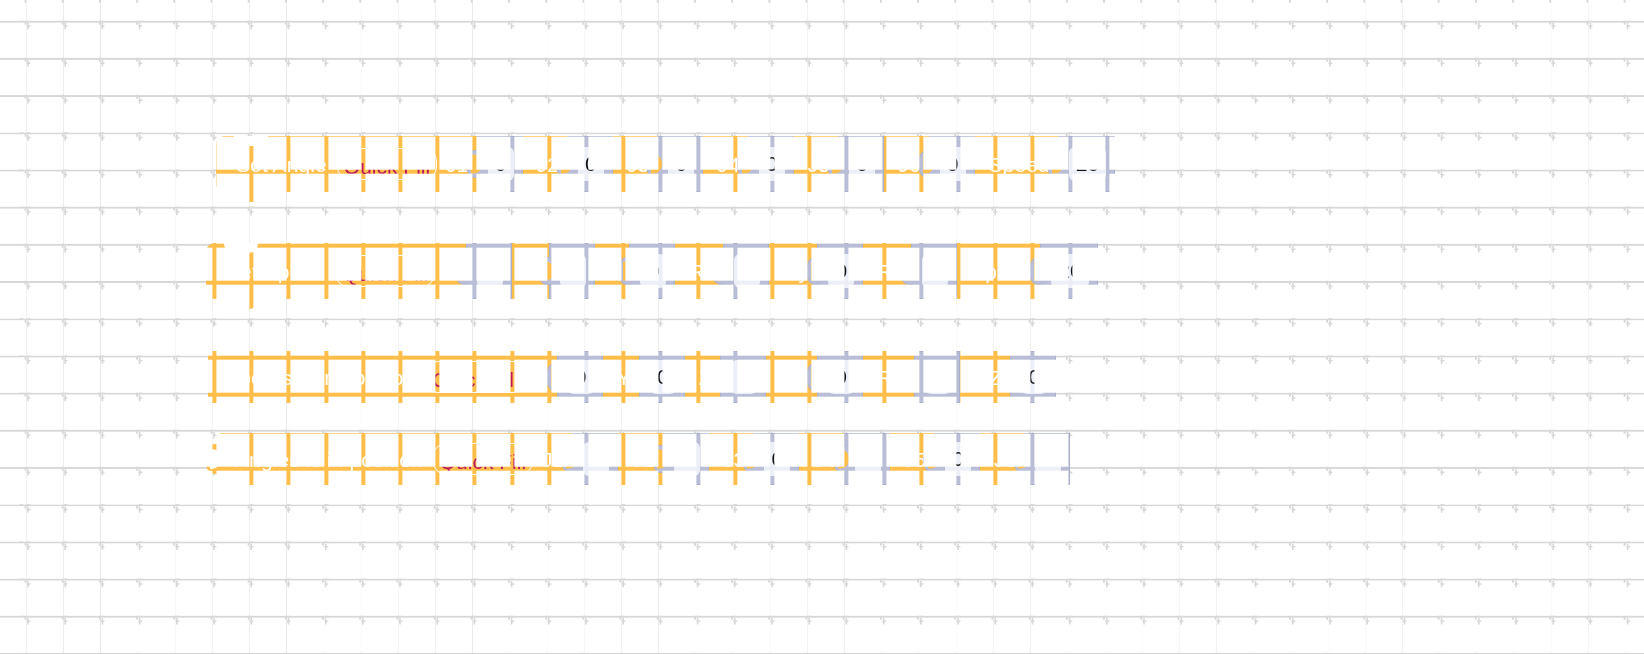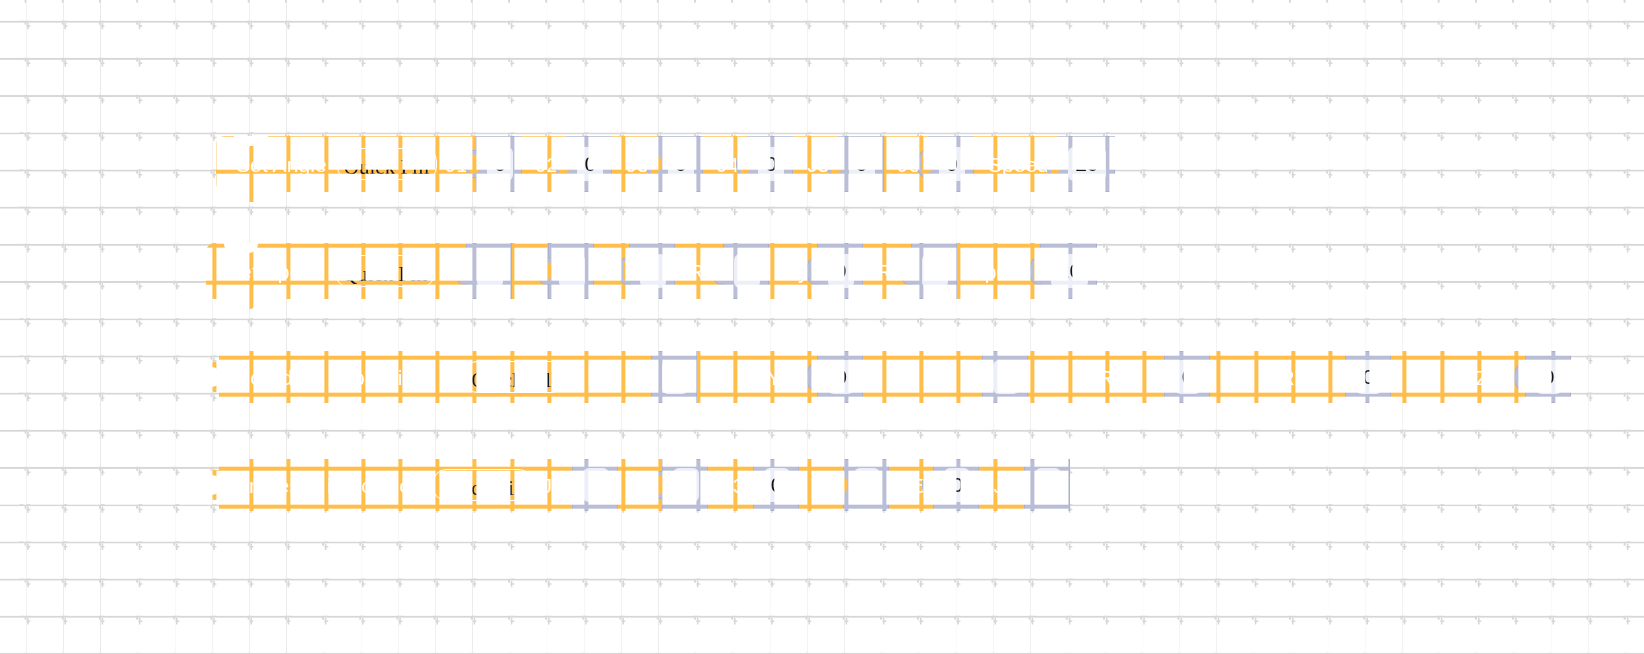--- a/index.html
+++ b/index.html
@@ -131,26 +131,25 @@
   
   .quickfill {
     display: inline-flex;
     align-items: center;
     justify-content: center;
     border: 1.6px solid #ffffff;
     border-radius: 13px;
     height: 32px;
     padding: 0 6px;
     font-size: 21px;
-    color: #0f172a;
+    color: #be185d;
     background: transparent;
     margin-right: 9px;
     overflow: visible;
     box-sizing: border-box;
-    font-family: Liberation Serif, serif;
   }
   .quickfill span {
     display: block;
     transform: translateY(3px);
     white-space: nowrap;
   }
 
   
   .numblock {
     position: relative;
@@ -307,21 +306,21 @@
           <div class="plug"></div>
           <div class="numfield">0</div>
         </div>
         <span class="gap"></span>
         <span class="block-label tight">Speed</span>
         <div class="numblock">
           <div class="plug"></div>
           <div class="numfield wide">20</div>
         </div>
       </div>
-      <div class="block output" style="left: 219px; top: 351px; gap: 28px;">
+      <div class="block output" style="left: 208px; top: 351px;">
         <div class="plug-left"></div>
         <span class="block-label">Coords is in position</span>
         <div class="quickfill">
           <span>Quick Fill</span>
         </div>
         <span class="block-label tight">X</span>
         <div class="numblock">
           <div class="plug"></div>
           <div class="numfield">0</div>
         </div>
@@ -349,21 +348,21 @@
           <div class="plug"></div>
           <div class="numfield">0</div>
         </div>
         <span class="gap"></span>
         <span class="block-label tight">RZ</span>
         <div class="numblock">
           <div class="plug"></div>
           <div class="numfield">0</div>
         </div>
       </div>
-      <div class="block output" style="left: 219px; top: 459px; text-align: right;">
+      <div class="block output" style="left: 219px; top: 433px; text-align: right;">
         <div class="plug-left"></div>
         <span class="block-label">Angles is in position</span>
         <div class="quickfill">
           <span>Quick Fill</span>
         </div>
         <span class="block-label tight">J1</span>
         <div class="numblock">
           <div class="plug"></div>
           <div class="numfield">0</div>
         </div>

